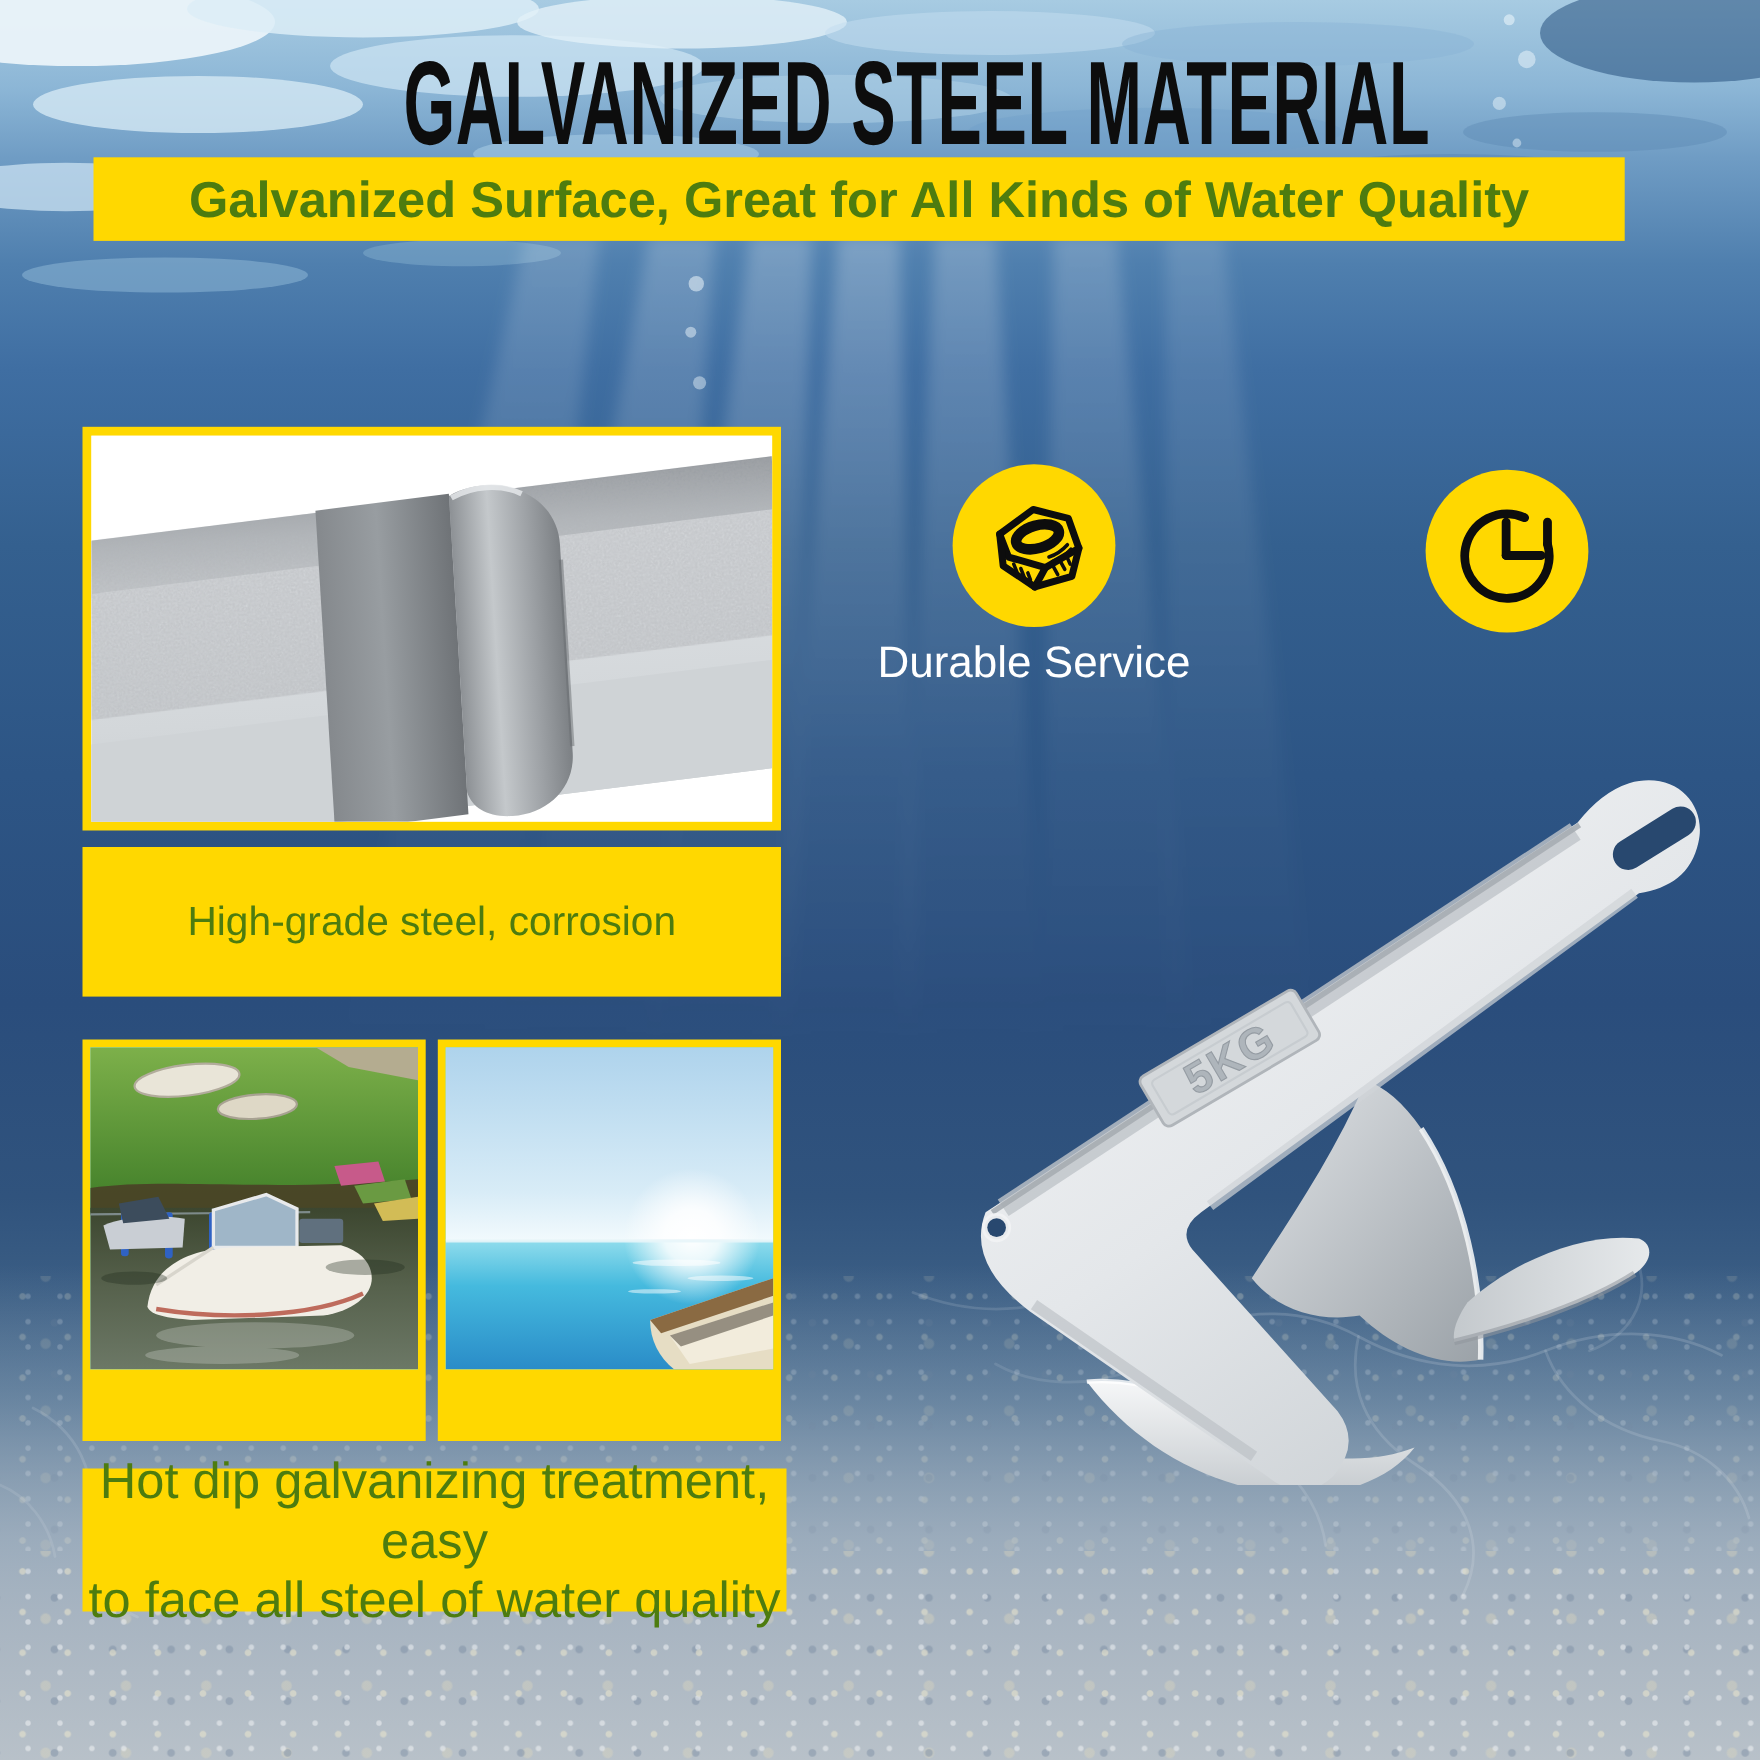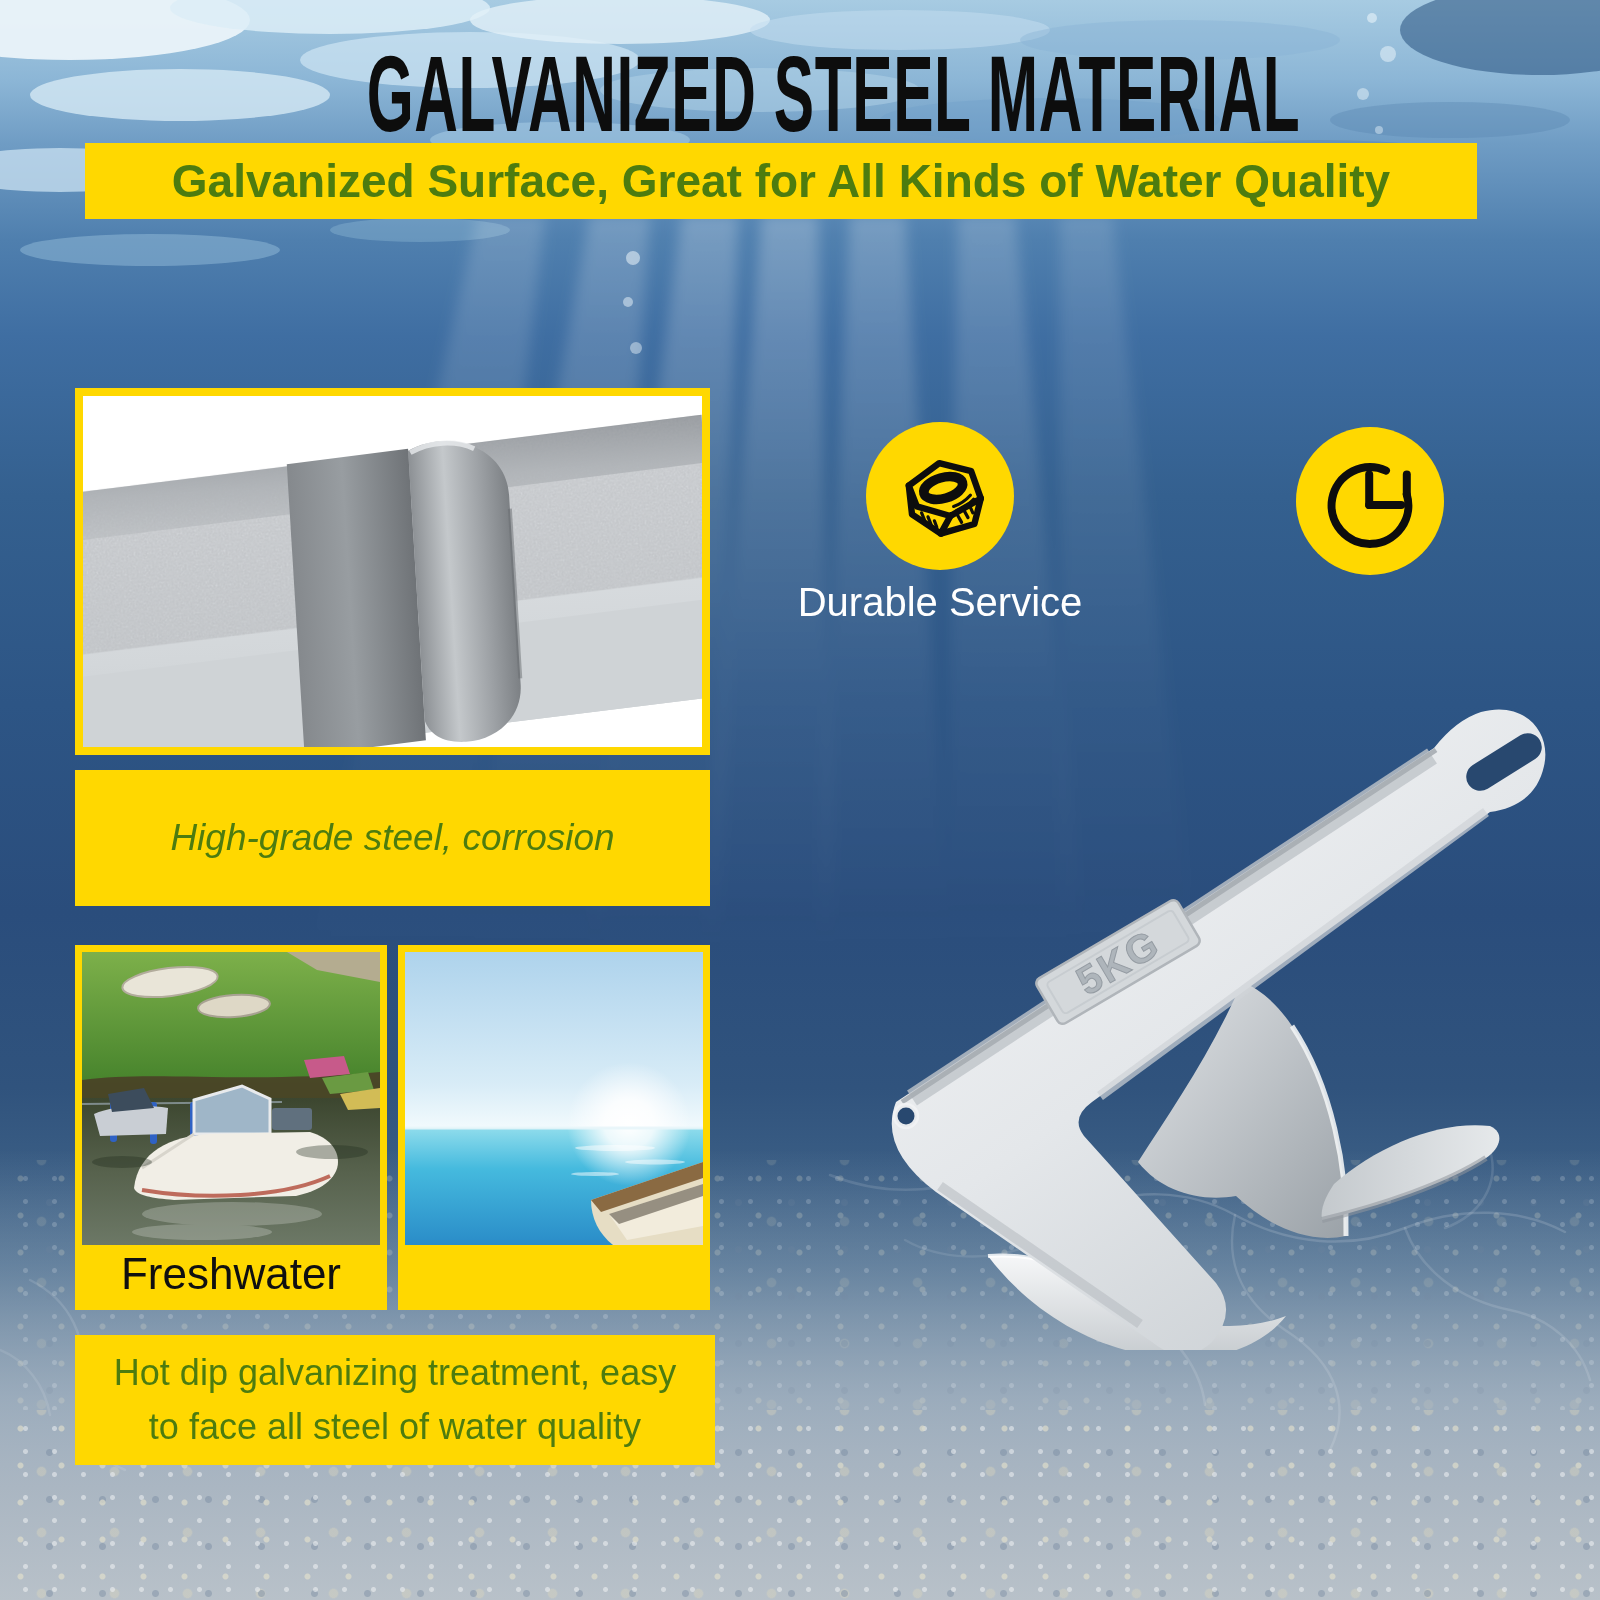--- a/index.html
+++ b/index.html
@@ -25,22 +25,22 @@
   .spk1{top:1160px;height:250px;opacity:.3;}
   .spk2{top:1410px;height:190px;opacity:.75;}
   
   .title{position:absolute;left:0;top:44px;width:1600px;height:100px;text-align:center;color:#0d0d0d;}
   .title span{display:inline-block;font-size:108px;font-weight:700;line-height:100px;
     letter-spacing:1px;transform:scaleX(.56);transform-origin:center;white-space:nowrap;}
   
   .ybox{position:absolute;background:#ffd800;color:#4d7c0f;display:flex;flex-direction:column;
     align-items:center;justify-content:center;text-align:center;}
   .banner{left:85px;top:143px;width:1392px;height:76px;font-size:46px;font-weight:700;}
-  .cap1{left:75px;top:770px;width:635px;height:136px;font-size:37px;line-height:52px;font-style:italic;}
-  .cap2{left:75px;top:1335px;width:640px;height:130px;font-size:36px;line-height:54px;}
+  .cap1{left:75px;top:770px;width:635px;height:136px;font-size:37px;line-height:52px;}
+  .cap2{left:75px;top:1335px;width:640px;height:130px;font-size:46px;line-height:54px;}
   
   .frame{position:absolute;background:#ffd800;padding:7px;box-sizing:border-box;}
   .steel-frame{left:75px;top:388px;width:635px;height:367px;padding:8px;}
   .steel-inner{width:619px;height:351px;background:#fff;overflow:hidden;}
   .photo-frame{top:945px;width:312px;height:365px;display:flex;flex-direction:column;}
   .pf-left{left:75px;}
   .pf-right{left:398px;}
   .photo-inner{width:298px;height:293px;overflow:hidden;background:#9db;}
   .photo-caption{width:298px;height:58px;display:flex;align-items:center;justify-content:center;
     font-size:44px;color:#101010;background:#ffd800;}
@@ -238,21 +238,20 @@
         <g fill="#ffffff" opacity=".22">
           <ellipse cx="150" cy="262" rx="90" ry="12"></ellipse>
           <ellipse cx="120" cy="280" rx="70" ry="8"></ellipse>
         </g>
         <g fill="#1f2a1e" opacity=".35">
           <ellipse cx="40" cy="210" rx="30" ry="6"></ellipse>
           <ellipse cx="250" cy="200" rx="36" ry="7"></ellipse>
         </g>
       </svg>
     </div>
-    <div class="photo-caption">Freshwater</div>
   </div>
 
   <div class="frame photo-frame pf-right">
     <div class="photo-inner">
       <svg width="298" height="293" viewBox="0 0 298 293">
         <defs>
           <linearGradient id="skyG" x1="0" y1="0" x2="0" y2="1">
             <stop offset="0" stop-color="#aed3ec"></stop>
               <stop offset=".75" stop-color="#d8ecf7"></stop>
               <stop offset="1" stop-color="#f2fafd"></stop>

